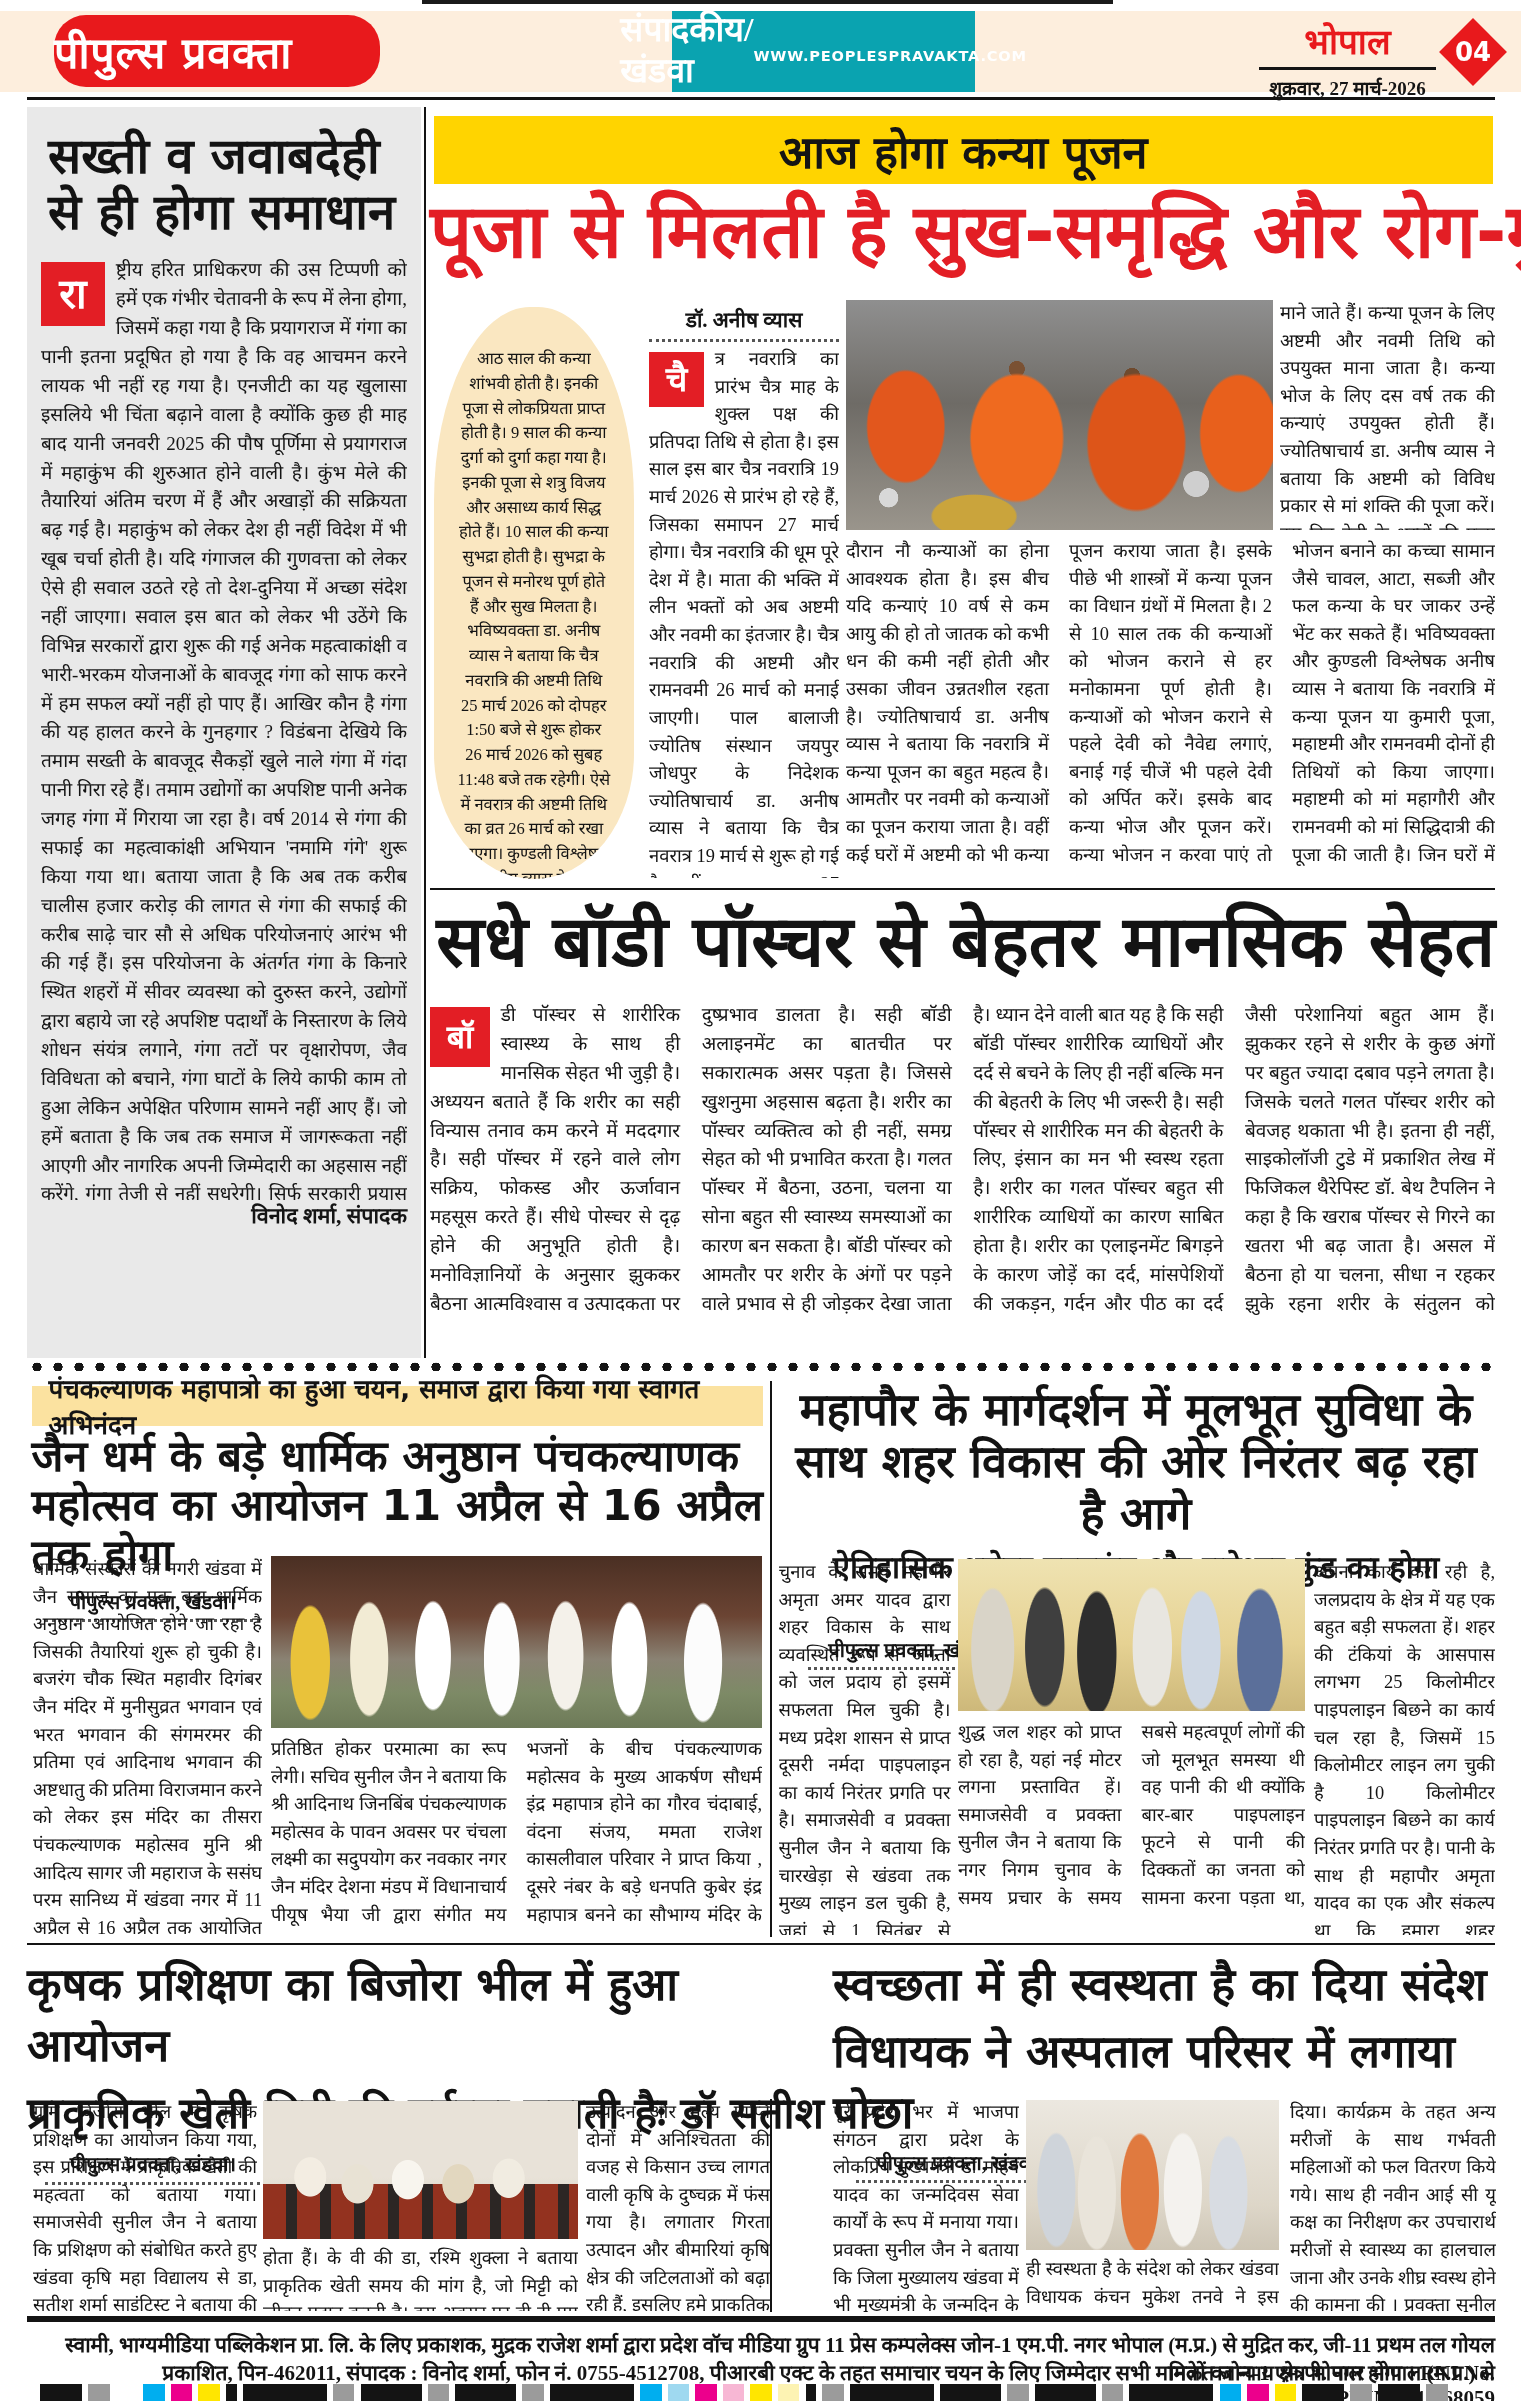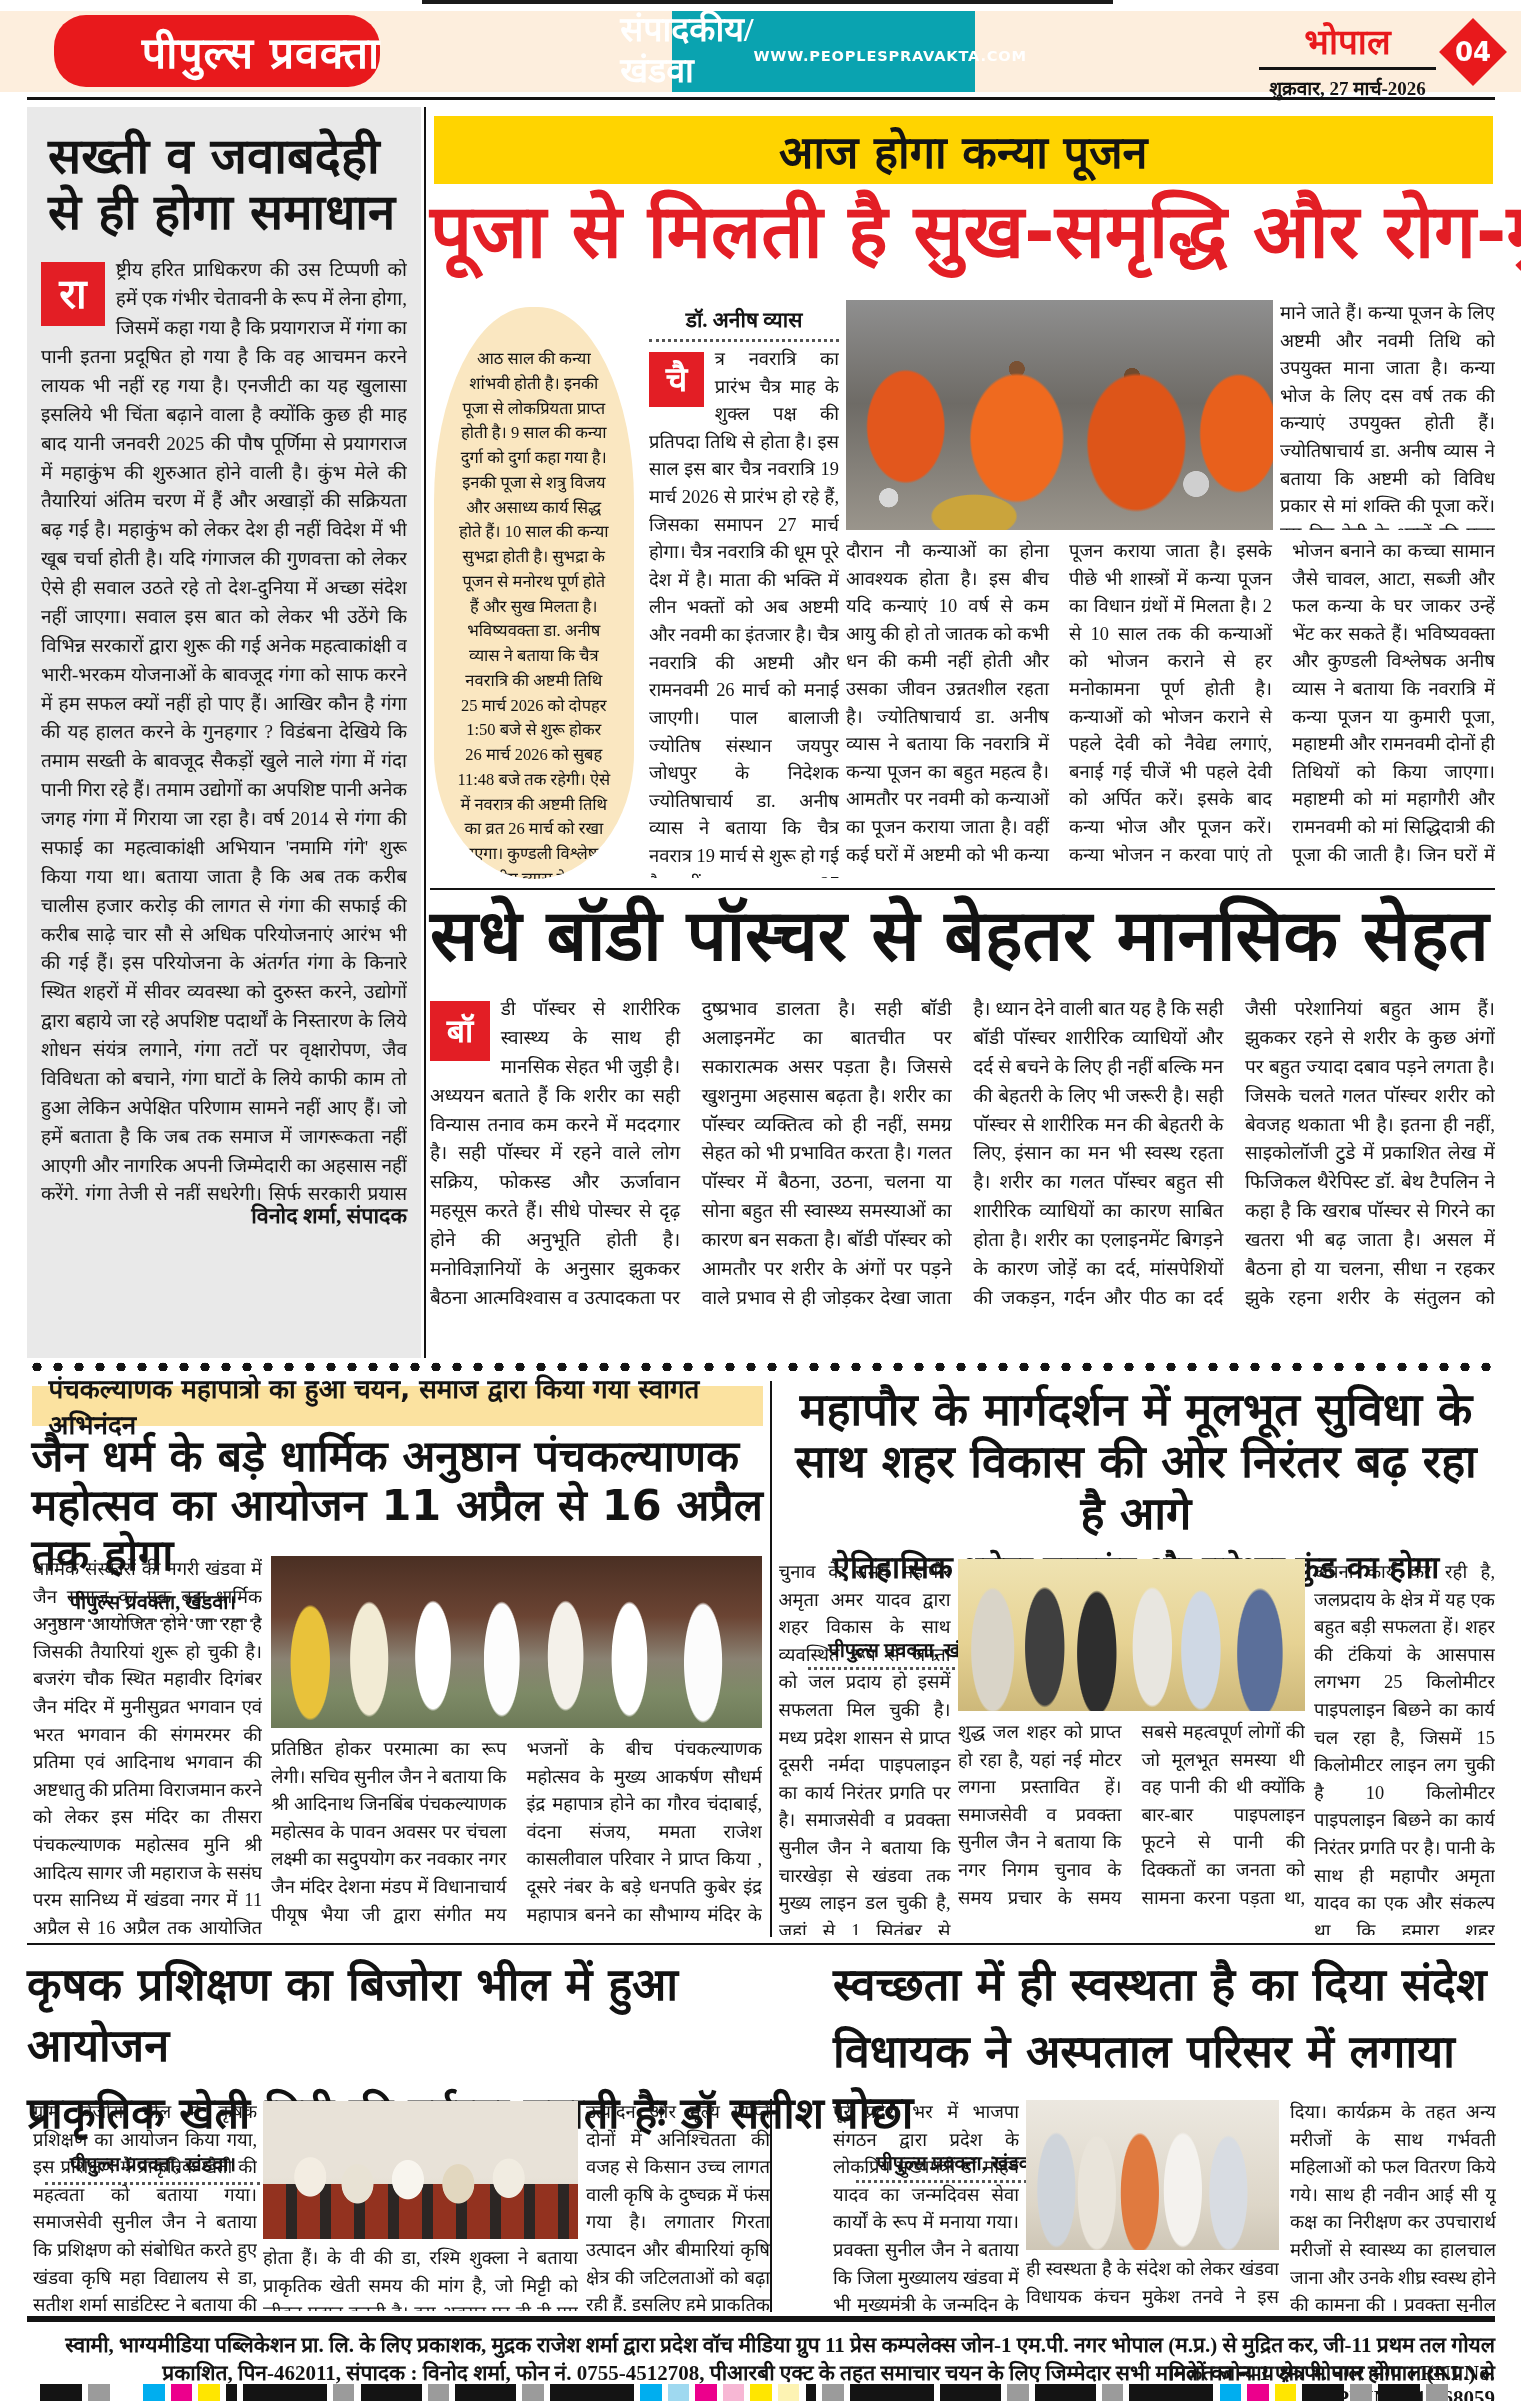--- a/index.html
+++ b/index.html
@@ -4,21 +4,21 @@
 <style>
   html,body{margin:0;padding:0;background:#ffffff;}
   .page{position:relative;width:1522px;height:2401px;background:#ffffff;overflow:hidden;
         font-family:"Liberation Serif", serif;color:#141414;}
   .abs{position:absolute;}
   .sans{font-family:"DejaVu Sans", sans-serif;}
 
   
   .top-edge{background:#1a1a1a;}
   .header-band{background:#fdeedd;}
-  .masthead{background:#e8191c;border-radius:32px;color:#fff;display:flex;align-items:center;justify-content:flex-end;
+  .masthead{background:#e8191c;border-radius:32px;color:#fff;display:flex;align-items:center;justify-content:flex-start;
             font-weight:800;font-size:43px;letter-spacing:0.8px;}
   .section-box{background:#0aa3b0;color:#fff;display:flex;flex-direction:row;align-items:center;justify-content:center;}
   .section-label{font-weight:800;font-size:34px;line-height:1.2;}
   .section-url{font-weight:700;font-size:14.6px;letter-spacing:0.8px;margin-top:7.7px;font-family:"DejaVu Sans", sans-serif;}
   .city{color:#e8191c;font-weight:800;font-size:35px;text-align:center;}
   .city-rule{height:3.1px;background:#141414;margin:3.1px 0 4.6px 0;}
   .date{font-weight:700;font-size:19px;text-align:center;}
   .diamond{background:#e8191c;transform:rotate(45deg);display:flex;align-items:center;justify-content:center;}
   .diamond span{transform:rotate(-45deg);color:#fff;font-weight:800;font-size:26px;font-family:"DejaVu Sans", sans-serif;}
 
@@ -165,21 +165,21 @@
 
     <div class="abs photo ph1" style="left:416px;top:193px;width:427px;height:230px;"></div>
 
     <div class="abs bt-sm clip" style="left:850px;top:193px;width:215px;height:230px;">माने जाते हैं। कन्या पूजन के लिए अष्टमी और नवमी तिथि को उपयुक्त माना जाता है। कन्या भोज के लिए दस वर्ष तक की कन्याएं उपयुक्त होती हैं। ज्योतिषाचार्य डा. अनीष व्यास ने बताया कि अष्टमी को विविध प्रकार से मां शक्ति की पूजा करें। इस दिन देवी के शस्त्रों की पूजा करनी चाहिए। इस तिथि पर विविध प्रकार से पूजा करनी चाहिए और विशेष आहुतियों के साथ देवी की प्रसन्नता के लिए हवन करवाना चाहिए। इसके साथ ही 9 कन्याओं को देवी का स्वरूप मानते हुए भोजन करवाना चाहिए। दुर्गाष्टमी पर मां दुर्गा को विशेष प्रसाद चढ़ाना चाहिए। पूजा के बाद रात्रि को जागरण करते हुए भजन, कीर्तन, नृत्यादि उत्सव मनाना चाहिए। भविष्यवक्ता और कुण्डली विश्लेषक डा.</div>
 
     <div class="abs bt-sm clip cols3" style="left:416px;top:431px;width:649px;height:340px;">दौरान नौ कन्याओं का होना आवश्यक होता है। इस बीच यदि कन्याएं 10 वर्ष से कम आयु की हो तो जातक को कभी धन की कमी नहीं होती और उसका जीवन उन्नतशील रहता है। ज्योतिषाचार्य डा. अनीष व्यास ने बताया कि नवरात्रि में कन्या पूजन का बहुत महत्व है। आमतौर पर नवमी को कन्याओं का पूजन कराया जाता है। वहीं कई घरों में अष्टमी को भी कन्या पूजन कराया जाता है। इसके पीछे भी शास्त्रों में कन्या पूजन का विधान ग्रंथों में मिलता है। 2 से 10 साल तक की कन्याओं को भोजन कराने से हर मनोकामना पूर्ण होती है। कन्याओं को भोजन कराने से पहले देवी को नैवेद्य लगाएं, बनाई गई चीजें भी पहले देवी को अर्पित करें। इसके बाद कन्या भोज और पूजन करें। कन्या भोजन न करवा पाएं तो भोजन बनाने का कच्चा सामान जैसे चावल, आटा, सब्जी और फल कन्या के घर जाकर उन्हें भेंट कर सकते हैं। भविष्यवक्ता और कुण्डली विश्लेषक अनीष व्यास ने बताया कि नवरात्रि में कन्या पूजन या कुमारी पूजा, महाष्टमी और रामनवमी दोनों ही तिथियों को किया जाएगा। महाष्टमी को मां महागौरी और रामनवमी को मां सिद्धिदात्री की पूजा की जाती है। जिन घरों में महाष्टमी और महानवमी की पूजा होती है, वहां इस दिन कन्याओं को भोजन करवाया जाता है और उन्हें गिफ्ट बांटे जाते हैं। भविष्यवक्ता और कुण्डली विश्लेषक डा. अनीष व्यास ने बताया कि पौराणिक धर्म ग्रंथों एवं पुराणों के अनुसार नवरात्री के अंतिम दिन कौमारी पूजन आवश्यक होता है। क्योंकि कन्या पूजन के बिना भक्त के नवरात्र व्रत अधूरे माने जाते हैं। अनीष व्यास ने बताया कि 2 साल की कन्या को कौमारी कहा जाता है। इनकी पूजा से दुख और दरिद्रता खत्म होती है। तीन साल की कन्या त्रिमूर्ति मानी जाती है। त्रिमूर्ति के पूजन से धन-धान्य का आगमन और परिवार का कल्याण होता है। 4 साल की कन्या कल्याणी मानी जाती है। इनकी पूजा से सुख-समृद्धि मिलती है। 5 साल की कन्या रोहिणी माना गया है। इनकी पूजन से रोग-मुक्ति मिलती है। 6 साल की कन्या कालिका होती है। इनकी पूजा से विद्या और राजयोग की प्राप्ति होती है। 7 साल की कन्या को चंडिका माना जाता है। इनकी पूजा से ऐश्वर्य मिलता है।</div>
   </section>
   <div class="abs hrule" style="left:430px;top:888px;width:1065px;height:2.3px;"></div>
 
   <section class="abs" style="left:430px;top:892px;width:1065px;height:460px;">
-    <div class="big-black sans" style="font-size:71px;text-align:left;line-height:1.1;margin-top:5px;white-space:nowrap;">सधे बॉडी पॉस्चर से बेहतर मानसिक सेहत</div>
+    <div class="big-black sans" style="font-size:71px;text-align:right;line-height:1.1;margin-top:11px;white-space:nowrap;">सधे बॉडी पॉस्चर से बेहतर मानसिक सेहत</div>
     <div class="bt clip cols4" style="margin-top:20px;height:322px;">
       <span class="dc" style="width:60px;height:60px;font-size:32px;">बॉ</span>
       <span>डी पॉस्चर से शारीरिक स्वास्थ्य के साथ ही मानसिक सेहत भी जुड़ी है। अध्ययन बताते हैं कि शरीर का सही विन्यास तनाव कम करने में मददगार है। सही पॉस्चर में रहने वाले लोग सक्रिय, फोकस्ड और ऊर्जावान महसूस करते हैं। सीधे पोस्चर से दृढ़ होने की अनुभूति होती है। मनोविज्ञानियों के अनुसार झुककर बैठना आत्मविश्वास व उत्पादकता पर दुष्प्रभाव डालता है। सही बॉडी अलाइनमेंट का बातचीत पर सकारात्मक असर पड़ता है। जिससे खुशनुमा अहसास बढ़ता है। शरीर का पॉस्चर व्यक्तित्व को ही नहीं, समग्र सेहत को भी प्रभावित करता है। गलत पॉस्चर में बैठना, उठना, चलना या सोना बहुत सी स्वास्थ्य समस्याओं का कारण बन सकता है। बॉडी पॉस्चर को आमतौर पर शरीर के अंगों पर पड़ने वाले प्रभाव से ही जोड़कर देखा जाता है। ध्यान देने वाली बात यह है कि सही बॉडी पॉस्चर शारीरिक व्याधियों और दर्द से बचने के लिए ही नहीं बल्कि मन की बेहतरी के लिए भी जरूरी है। सही पॉस्चर से शारीरिक मन की बेहतरी के लिए, इंसान का मन भी स्वस्थ रहता है। शरीर का गलत पॉस्चर बहुत सी शारीरिक व्याधियों का कारण साबित होता है। शरीर का एलाइनमेंट बिगड़ने के कारण जोड़ें का दर्द, मांसपेशियों की जकड़न, गर्दन और पीठ का दर्द जैसी परेशानियां बहुत आम हैं। झुककर रहने से शरीर के कुछ अंगों पर बहुत ज्यादा दबाव पड़ने लगता है। जिसके चलते गलत पॉस्चर शरीर को बेवजह थकाता भी है। इतना ही नहीं, साइकोलॉजी टुडे में प्रकाशित लेख में फिजिकल थैरेपिस्ट डॉ. बेथ टैपलिन ने कहा है कि खराब पॉस्चर से गिरने का खतरा भी बढ़ जाता है। असल में बैठना हो या चलना, सीधा न रहकर झुके रहना शरीर के संतुलन को बिगाड़ता है। गलत बॉडी पॉस्चर से उम्रदराज लोगों में तो गिरने और चोट लगने का जोखिम और बढ़ जाता है। दरअसल, सही पोस्चर, शारीरिक वजन के समान वितरण से बॉडी को स्थिरता देता है। जिसके चलते गिरने, फिसलने या किसी चीज़ से टकराने का जोखिम भी कम हो जाता है। सही बॉडी अलाइनमेंट से मसल्स और नर्वस सिस्टम भी बेहतर ढंग से कार्य करते हैं। जिससे किसी तरह की दुर्घटना के जोखिम से बचने की क्षमता बढ़ती है। आमतौर पर मन के स्वभाव पर बॉडी पॉस्चर के असर की ओर ध्यान कम ही जाता है। सही बॉडी पॉस्चर से शरीर में स्फूर्ति और मन में सकारात्मकता बनी रहती है। सीधा और संतुलित पोस्चर शारीरिक और मानसिक रूप से दृढ़ बनाता है। सीधे और फोकस होकर बैठने से पढ़ाई और दफ्तर के काम में मन लगता है। गलत बॉडी पॉस्चर से मुड़ी रीढ़ की हड्डी सेहत के लिए नुकसानदेह साबित होती है। मेरुदंड का स्वाभाविक आकार बिगड़ने से कई तरह की समस्याएं सामने आती हैं। ऐसे में सजगता से सही पॉस्चर अपनाना ही समझदारी है। शोधकर्ताओं ने जिन लोगों से सीधे बैठने के लिए कहा, उनके उन विचारों पर भरोसा करने की प्रवृत्ति देखी गई। सैन फ्रांसिस्को स्टेट यूनिवर्सिटी के शोध में भी झुककर चलने वालों की तुलना में सीधे चलने वालों में ऊर्जा का स्तर बेहतर पाया गया। शोधकर्ताओं के मुताबिक शरीर की मुद्रा सुधारने से मूड और याददाश्त पर सकारात्मक असर पड़ता है। जानकारों का कहना है कि उठते-बैठते और चलते समय शरीर को सीधा रखने का अभ्यास धीरे-धीरे आदत बन जाता है। यही छोटी सी आदत शरीर के साथ मन को भी स्वस्थ बनाए रखती है। ऐसे में सही बैठने की आदत आज से ही अपना ली जाए।</span>
     </div>
   </section>
 
   <div class="abs dotline" style="left:27px;top:1361px;width:1468px;height:12.3px;"></div>
 
   <section class="abs" style="left:27px;top:1381px;width:741px;height:556px;">
     <div class="kicker-tan sans" style="margin:4.6px 4.6px 0 4.6px;height:40px;font-size:26px;">पंचकल्याणक महापात्रो का हुआ चयन, समाज द्वारा किया गया स्वागत अभिनंदन</div>

